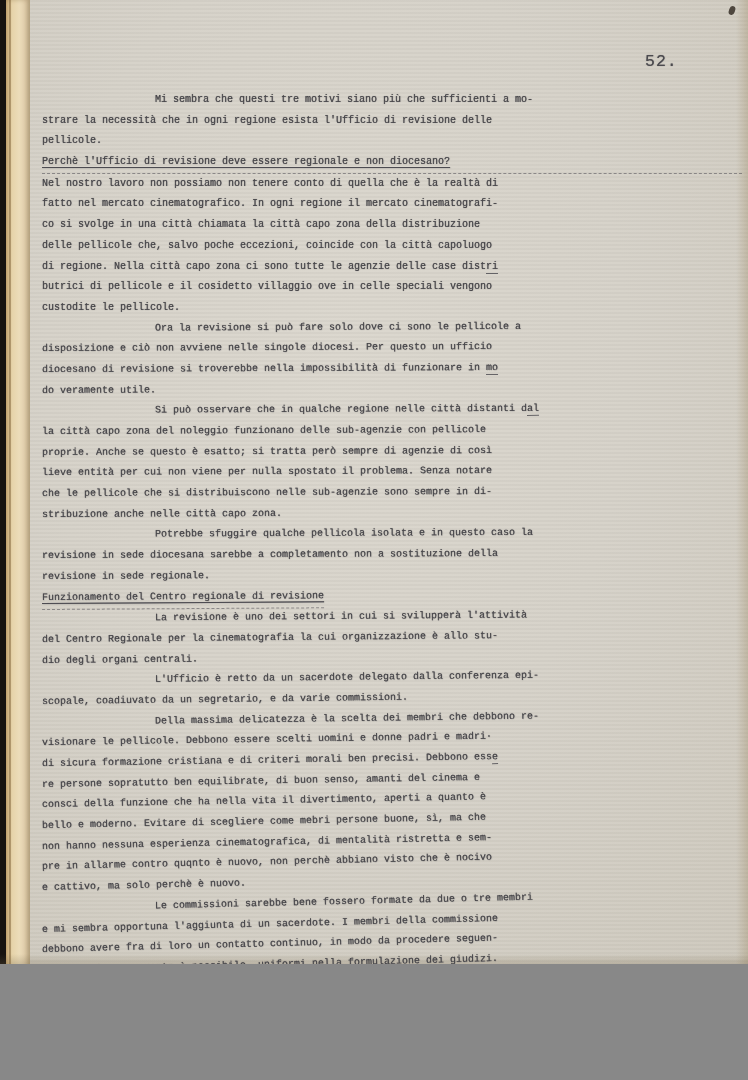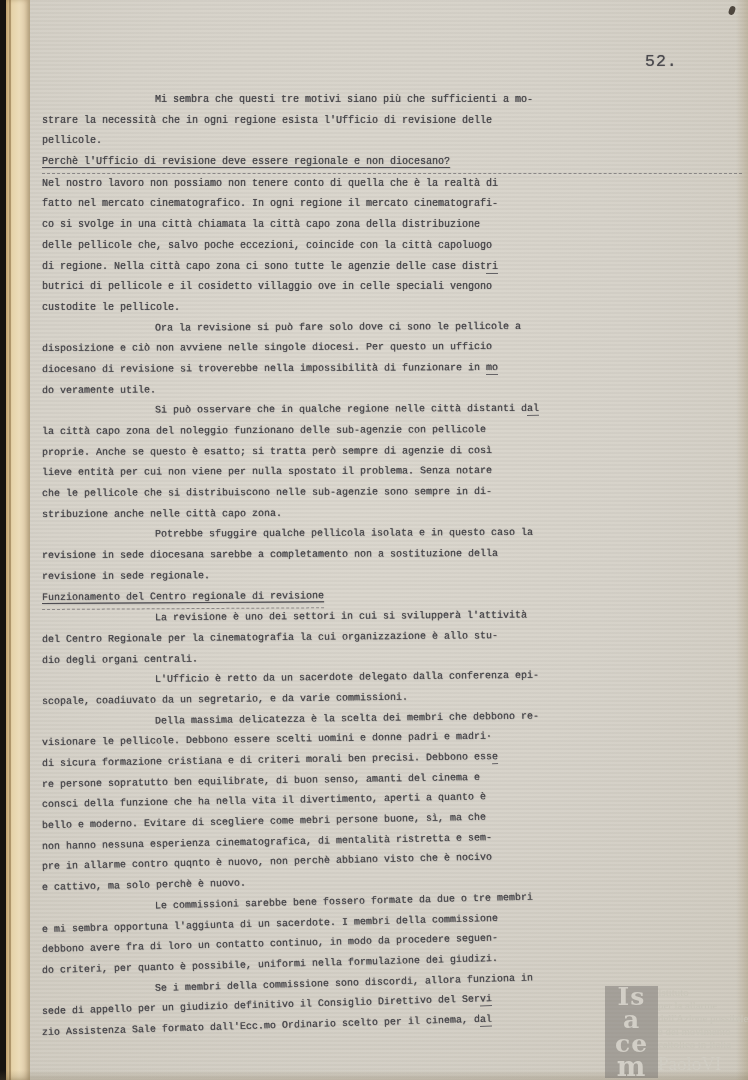--- a/index.html
+++ b/index.html
@@ -1,17 +1,17 @@
 <!DOCTYPE html>
 <html><head>
 <meta charset="utf-8">
 <style>
   html,body{margin:0;padding:0;background:#888;}
   .page{
-    position:relative;width:748px;height:1080px;overflow:hidden;
+    position:relative;width:748px;height:964px;overflow:hidden;
     background:
       repeating-linear-gradient(0deg, rgba(255,255,255,0.028) 0 2px, rgba(0,0,0,0.022) 2px 4px),
       radial-gradient(ellipse at 45% 38%, #dbd7ce 0%, #d6d2c9 50%, #cec9bd 100%);
     font-family:"Liberation Mono", monospace;
   }
   .edge-black{position:absolute;left:0;top:0;width:6px;height:1080px;background:#171310;}
   .edge-tan{position:absolute;left:6px;top:0;width:24px;height:1080px;
     background:linear-gradient(90deg,#c2a26e 0%,#e6d3a9 25%,#ecdcb9 55%,#dfccaa 85%,#cfc0a0 100%);
     box-shadow:inset -3px 0 4px rgba(120,95,55,0.35);}
   .edge-tan::after{content:"";position:absolute;left:3px;top:0;width:2px;height:100%;background:rgba(120,90,50,0.45);}

